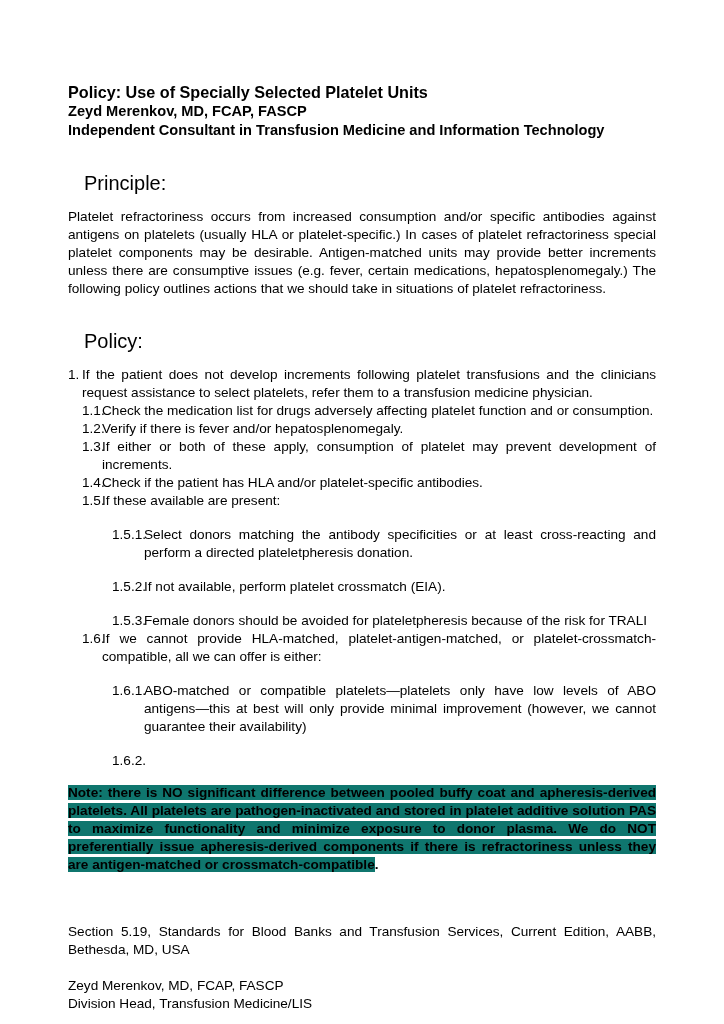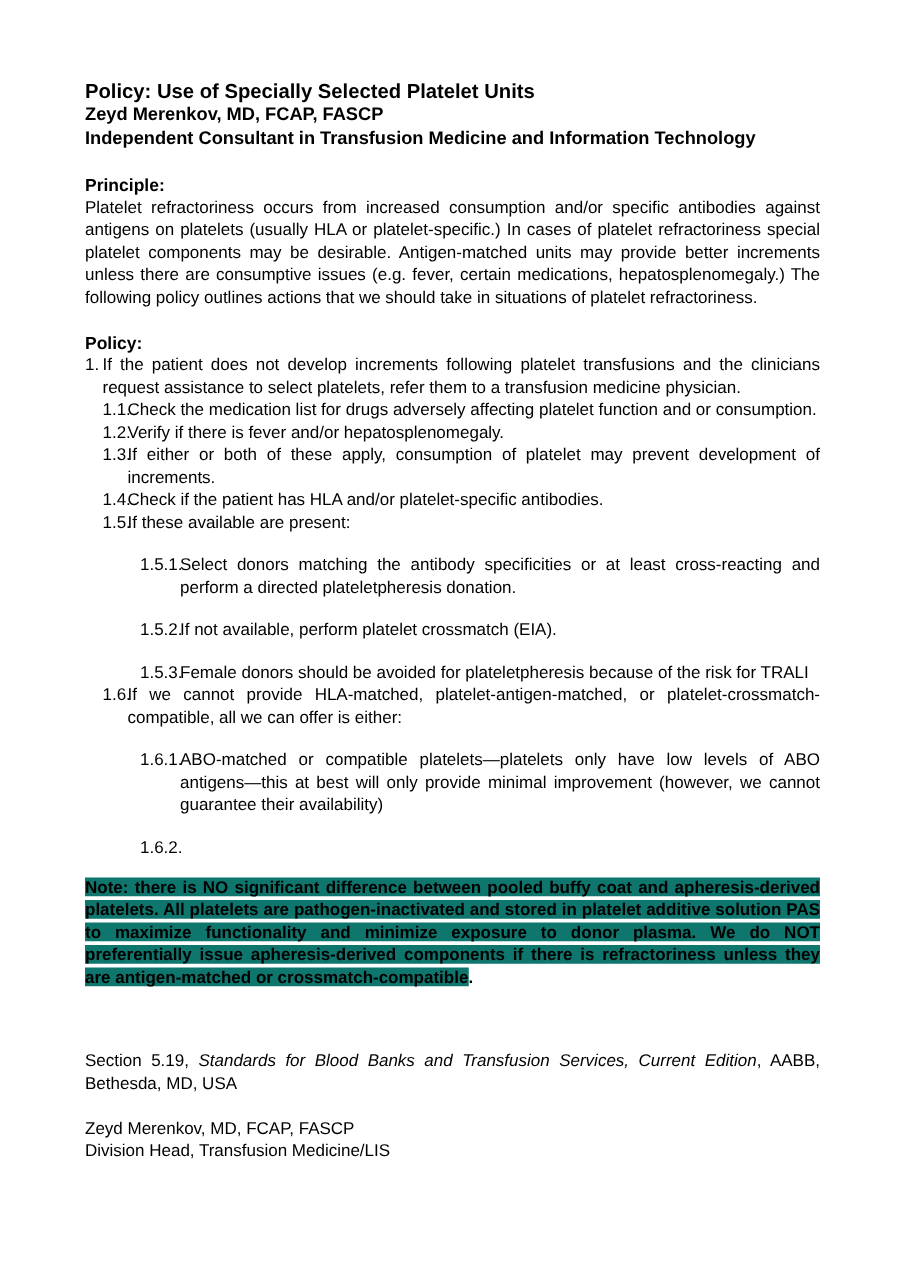--- a/index.html
+++ b/index.html
@@ -1,40 +1,40 @@
 <!DOCTYPE html>
 <html><head>
 <meta charset="utf-8">
 <style>
   html, body { margin: 0; padding: 0; background: #ffffff; }
   body {
     width: 724px; height: 1024px; position: relative; overflow: hidden;
     font-family: "Liberation Sans", sans-serif; color: #000;
   }
-  .page { position: absolute; left: 68px; top: 64px; width: 588px; }
+  .page { position: absolute; left: 68px; top: 83px; width: 588px; }
   .title { font-weight: bold; font-size: 16.2px; line-height: 19px; margin: 0; }
   .subtitle { font-weight: bold; font-size: 14.6px; line-height: 19px; margin: 0; }
-  .section-heading { font-weight: bold; font-size: 14px; line-height: 18px; margin: 0; }
+  .section-heading { font-weight: normal; font-size: 20px; line-height: 18px; margin: 16px; }
   .para { font-size: 13.6px; line-height: 18px; text-align: justify; text-align-last: left; margin: 0; }
   .gap-lg { height: 18px; }
   .gap-xl { height: 36px; }
   .list { margin: 0; padding: 0; }
   .item { position: relative; font-size: 13.6px; line-height: 18px; text-align: justify; text-align-last: left; }
   .item .num { position: absolute; left: 0; top: 0; }
   .lvl1 { padding-left: 14px; }
   .lvl1 > .num { left: 0; }
   .lvl2 { padding-left: 34px; margin-left: 0; }
   .lvl2 > .num { left: 14px; }
   .lvl3 { padding-left: 76px; margin-top: 16px; }
   .lvl3 > .num { left: 44px; }
   .note {
     font-weight: bold; font-size: 13.6px; line-height: 18px; text-align: justify; text-align-last: left;
   }
   .note span.hl { background: #0f766e; }
-  .italic { font-style: italic; }
+  .italic { }
 </style>
 </head>
 <body>
 
 <div class="page">
   <div class="title">Policy:  Use of Specially Selected Platelet Units</div>
   <div class="subtitle">Zeyd Merenkov, MD, FCAP, FASCP</div>
   <div class="subtitle">Independent Consultant in Transfusion Medicine and Information Technology</div>
 
   <div class="gap-lg"></div>

